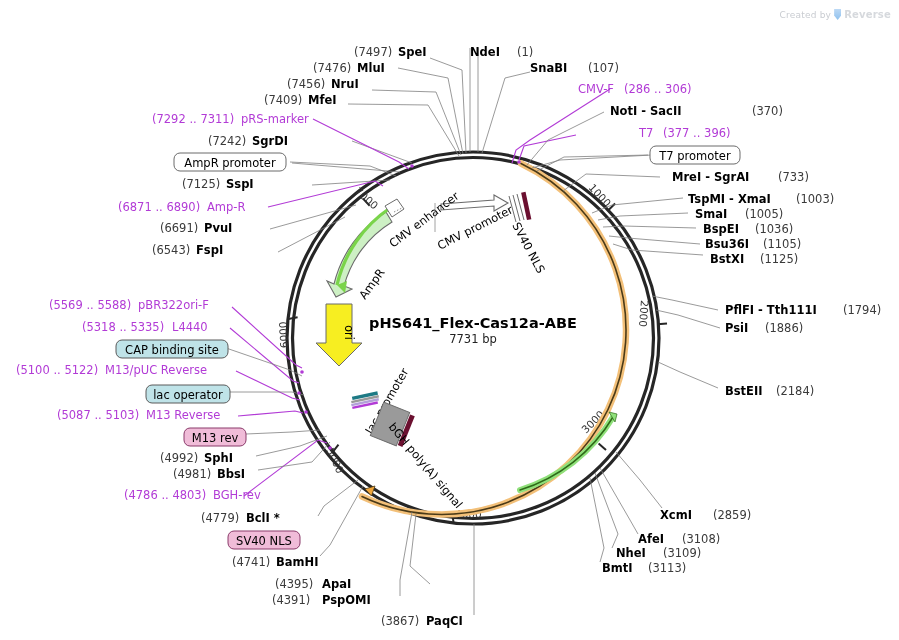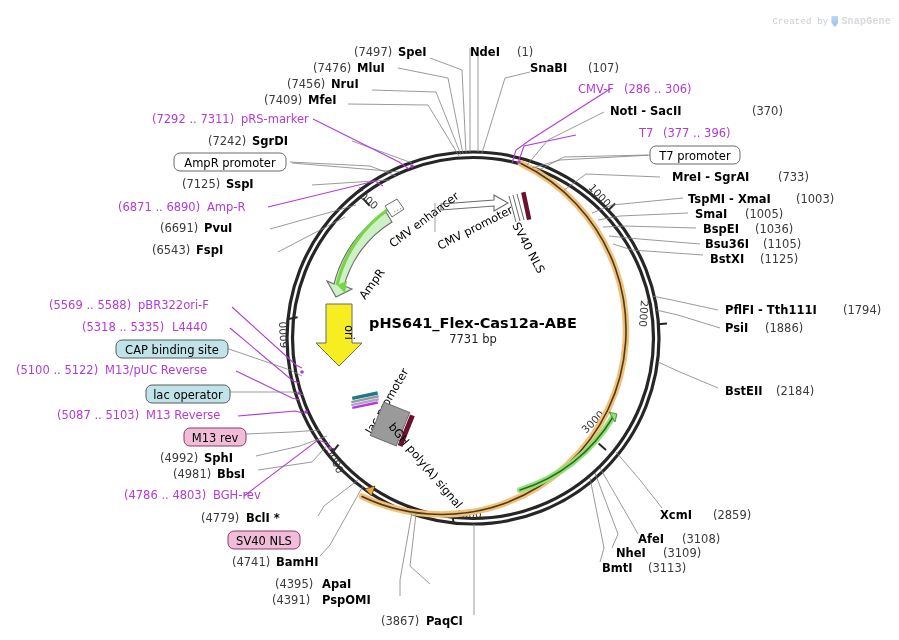--- a/index.html
+++ b/index.html
@@ -1,20 +1,20 @@
 <!DOCTYPE html>
 <html><head>
 <meta charset="utf-8">
 <style>
   html,body{margin:0;padding:0;background:#ffffff;}
   body{width:899px;height:640px;position:relative;overflow:hidden;
        font-family:"DejaVu Sans","Liberation Sans",sans-serif;}
   #map{position:absolute;left:0;top:0;width:899px;height:640px;}
-  .wm{position:absolute;right:8px;top:16px;font-size:9px;color:#c9ccd1;
-      letter-spacing:.2px;display:flex;align-items:center;gap:3px;font-family:Liberation Mono, monospace;}
+  .wm{position:absolute;right:8px;top:9px;font-size:9px;color:#c9ccd1;
+      letter-spacing:.2px;display:flex;align-items:center;gap:3px;}
   .wm .bolt{display:inline-block;width:7px;height:11px;
       background:linear-gradient(180deg,#bcd9f5,#8fc1ee);
       clip-path:polygon(0 0,100% 0,100% 60%,50% 100%,0 60%);}
   .wm .sg{color:#d6d9dd;font-weight:bold;font-size:10px;}
   text{font-family:"DejaVu Sans","Liberation Sans",sans-serif;}
   .enz{font-size:11.5px;font-weight:bold;fill:#000;}
   .pos{font-size:11.5px;fill:#3a3a3a;}
   .pur{font-size:11.5px;fill:#b23bd6;}
   .feat{font-size:11.5px;fill:#000;}
   .ttl{font-size:14.5px;font-weight:bold;fill:#000;}
@@ -23,21 +23,21 @@
   .inner{font-size:11.5px;fill:#000;}
   .lead{stroke:#808080;stroke-width:.8;fill:none;}
   .leadp{stroke:#b23bd6;stroke-width:1.1;fill:none;}
 </style>
 </head>
 <body>
 
 <div class="wm">
   <span>Created by</span>
   <span class="bolt"></span>
-  <span class="sg">SnapGene</span>
+  <span class="sg">Reverse</span>
 </div>
 
 <svg id="map" viewBox="0 0 899 640">
 
   <g>
     <circle cx="473" cy="338" r="186" fill="none" stroke="#262626" stroke-width="3.2"></circle>
     <circle cx="473" cy="338" r="180.5" fill="none" stroke="#262626" stroke-width="3.2"></circle>
   </g>
 
   <g>

